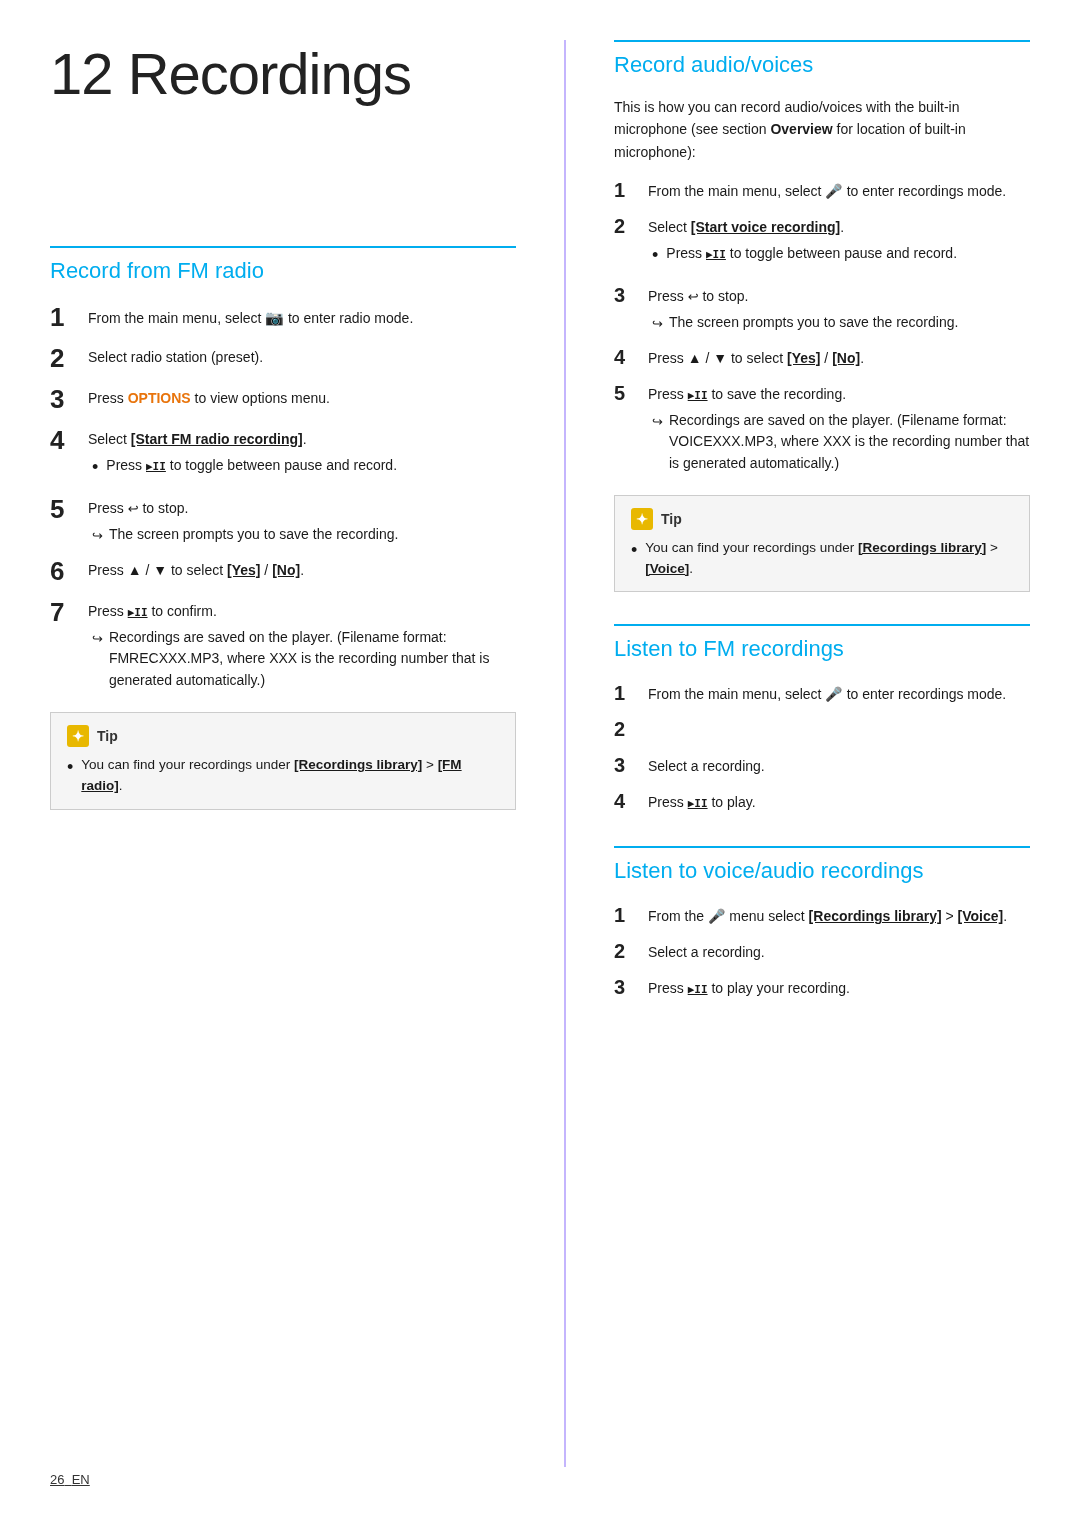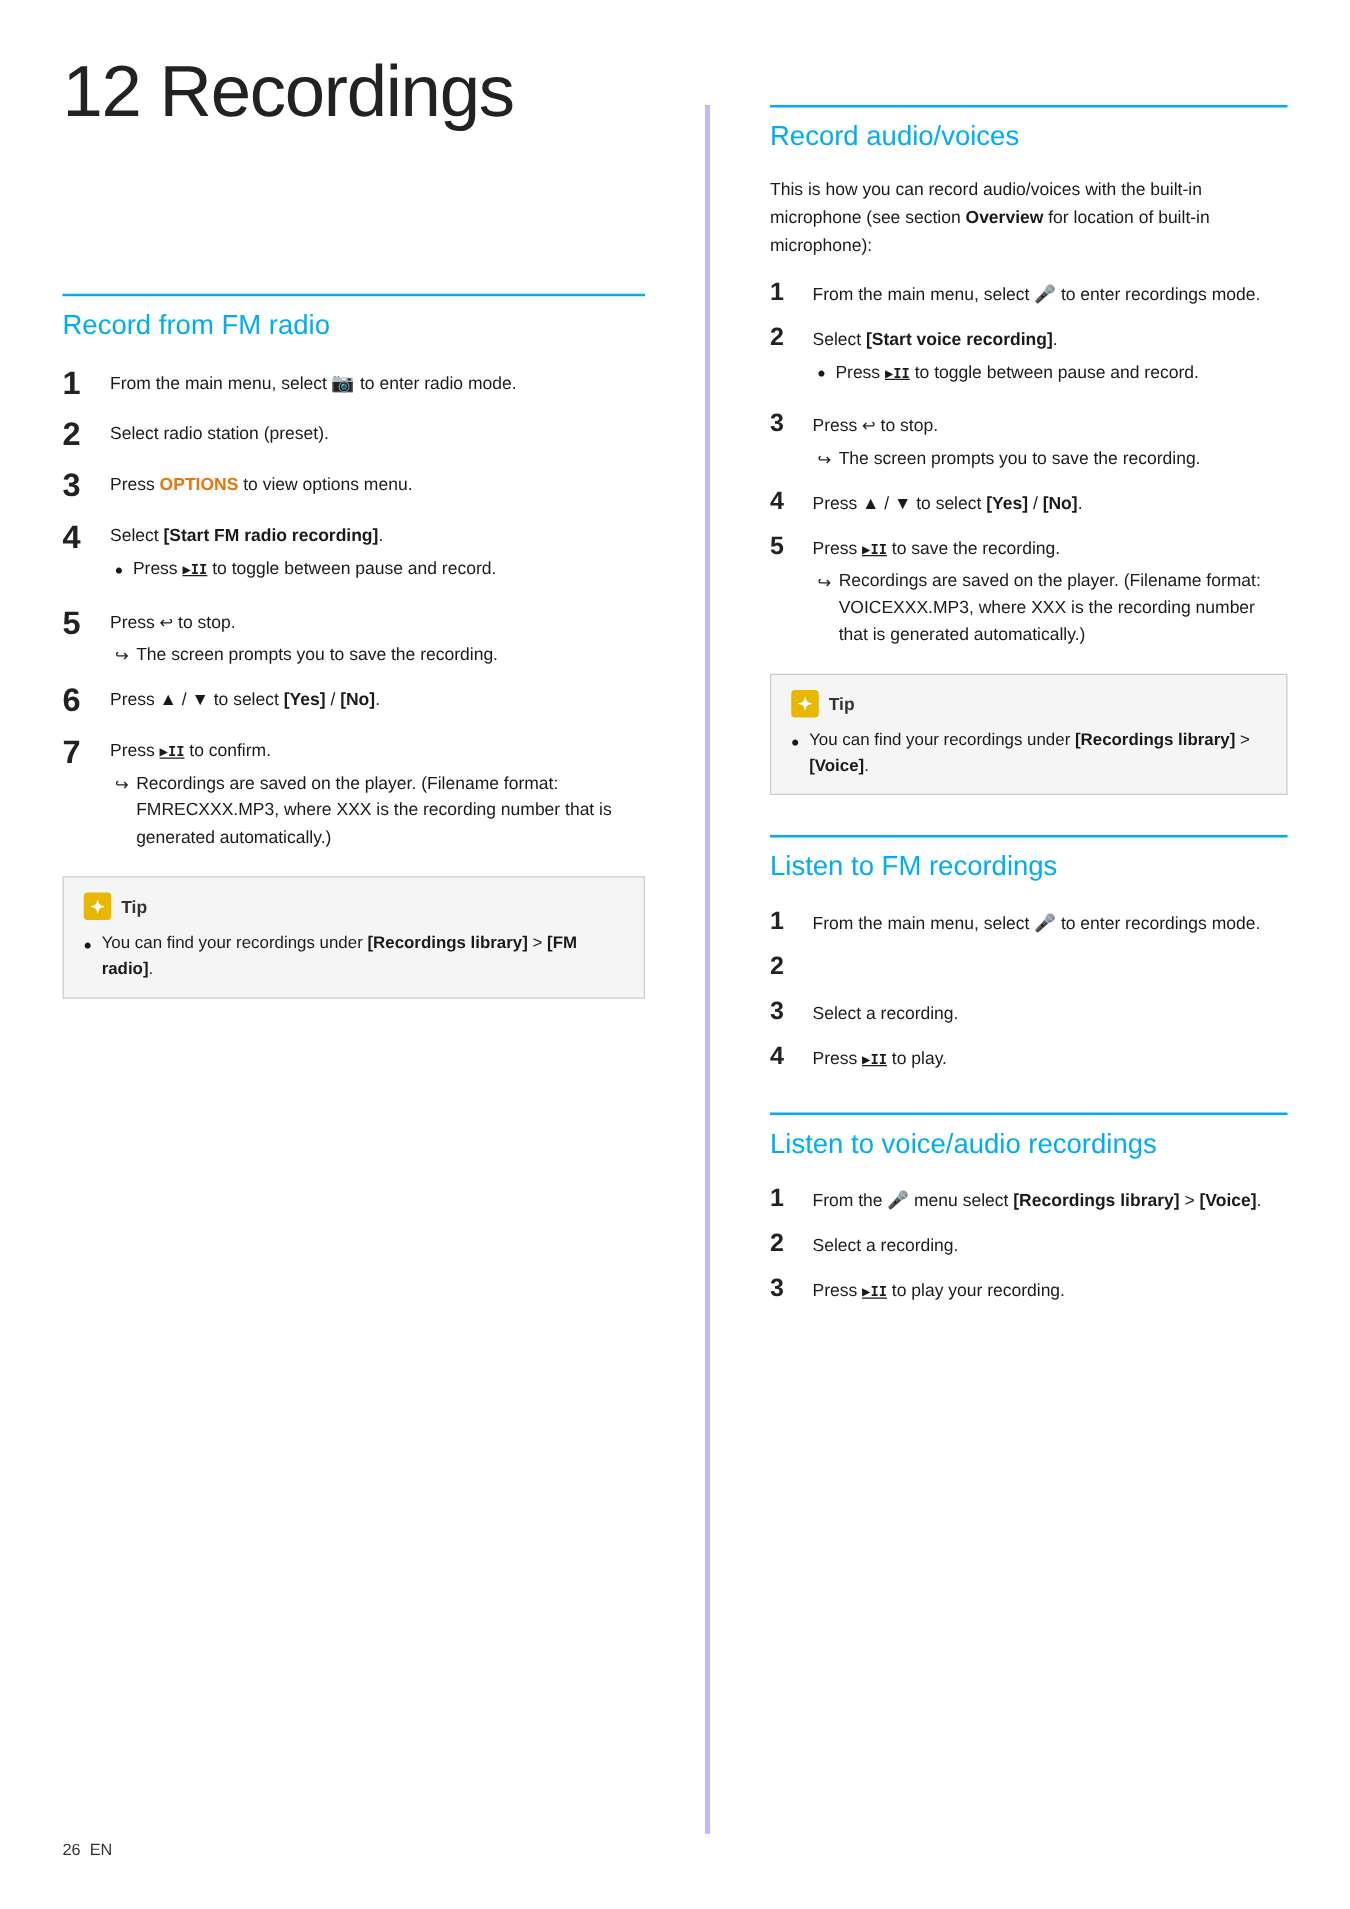--- a/index.html
+++ b/index.html
@@ -33,23 +33,22 @@
       color: #222;
       font-weight: 300;
     }
     .left-col {
       grid-column: 1;
       grid-row: 2 / 4;
     }
     .right-col {
       grid-column: 2;
       grid-row: 1 / 5;
-      border-left: 4px solid #c4b5fd;
+      border-left: 2px solid #c4b5fd;
       padding-left: 48px;
-      margin-top: 44px;
     }
     .section {
       margin-bottom: 32px;
     }
     .section-title {
       font-size: 22px;
       font-weight: 400;
       color: #00adef;
       border-top: 2px solid #00adef;
       padding-top: 10px;
@@ -113,20 +112,21 @@
     .arrow-indent p {
       display: flex;
       align-items: flex-start;
     }
     .highlight {
       color: #e8740c;
       font-weight: 600;
     }
     .bold-bracket {
       font-weight: 700;
+      text-decoration: underline;
     }
     .tip-box {
       border: 1px solid #ccc;
       background: #f5f5f5;
       padding: 12px 16px;
       margin-top: 20px;
       margin-bottom: 20px;
     }
     .tip-header {
       display: flex;
@@ -370,16 +370,16 @@
         </li>
         <li>
           <span class="num-sm">3</span>
           <div class="step-text">Press <span class="play-pause-icon">▶II</span> to play your recording.</div>
         </li>
       </ol>
     </div>
 
   </div>
 
-  <div style="position:absolute;bottom:40px;left:50px;font-size:13px;color:#333;">
+  <div style="position:absolute;bottom:40px;left:50px;font-size:13px;color:#333;text-decoration:underline;">
     <span>26</span>&nbsp;&nbsp;<span>EN</span>
   </div>
 </div>
 
 </body></html>

